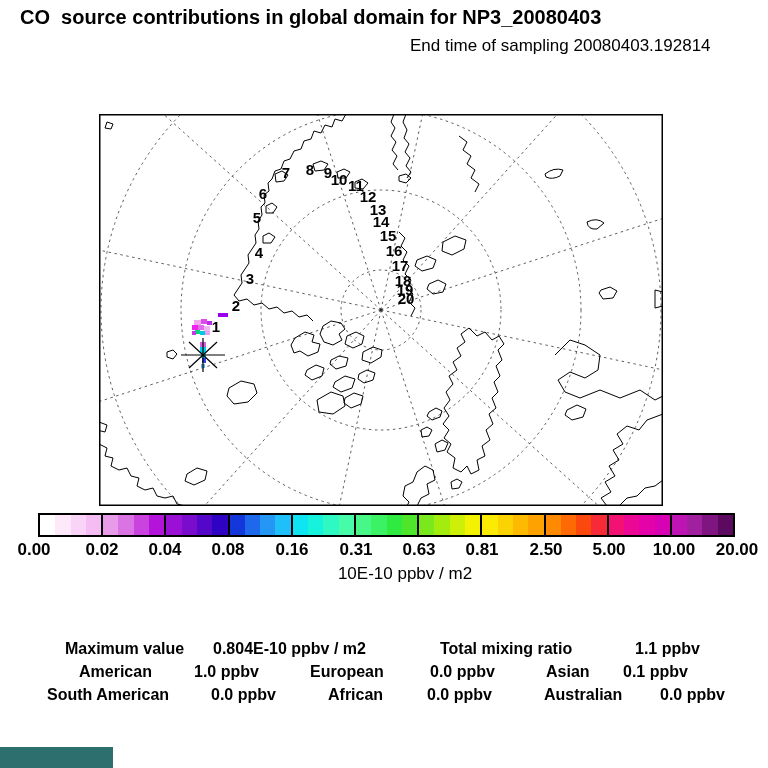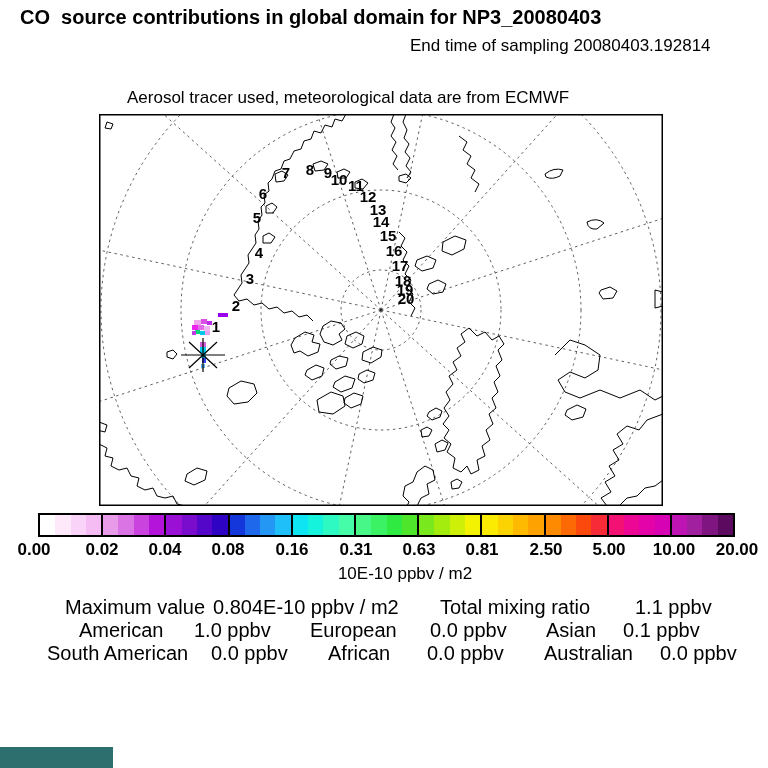--- a/index.html
+++ b/index.html
@@ -1,39 +1,38 @@
 <!DOCTYPE html>
 <html><head>
 <meta charset="utf-8">
 <style>
   html,body{margin:0;padding:0;background:#fff;}
   #page{position:relative;width:768px;height:768px;background:#ffffff;overflow:hidden;
         font-family:"Liberation Sans",sans-serif;color:#000;}
   .abs{position:absolute;white-space:pre;}
   .title{font-size:20px;font-weight:700;}
   .hline{font-size:17px;font-weight:400;}
-  .stat{font-size:20px;font-weight:400;}
+  .stat{font-size:16px;font-weight:700;margin-top:44px;}
   #mapwrap{position:absolute;left:99px;top:114px;width:564px;height:392px;}
   #colorbar{position:absolute;left:38px;top:513px;width:697px;height:24px;
             display:flex;border:2px solid #000;box-sizing:border-box;}
   #colorbar .cell{flex:1 1 auto;height:100%;}
   #colorbar .segstart{border-left:2px solid #000;}
   .tick{position:absolute;top:540px;font-size:17px;font-weight:700;transform:translateX(-50%);white-space:pre;}
   #unit{position:absolute;top:564px;left:405px;transform:translateX(-50%);font-size:17px;white-space:pre;}
   #tealbar{position:absolute;left:0;top:747px;width:113px;height:21px;background:#2D6E6E;}
   svg text.trajnum{font-family:"Liberation Sans",sans-serif;font-size:15px;font-weight:700;fill:#000;}
 </style>
 </head>
 <body>
 
 <div id="page">
 
   <div class="abs title" style="left:20px;top:6px;">CO  source contributions in global domain for NP3_20080403</div>
   <div class="abs hline" style="left:410px;top:36px;">End time of sampling 20080403.192814</div>
-  <div class="abs hline" style="left:127px;top:88px;">Aerosol tracer used, meteorological data are from ECMWF</div>
 
   <div id="mapwrap">
     <svg id="mapsvg" width="564" height="392" viewBox="0 0 564 392">
       <g id="graticule" stroke="#1a1a1a" stroke-width="0.7" fill="none" stroke-dasharray="2.5,3.5">
         <circle cx="282" cy="196" r="40"></circle>
         <circle cx="282" cy="196" r="120"></circle>
         <circle cx="282" cy="196" r="200"></circle>
         <circle cx="282" cy="196" r="280"></circle>
         <circle cx="282" cy="196" r="360"></circle>
         <g id="meridians">

